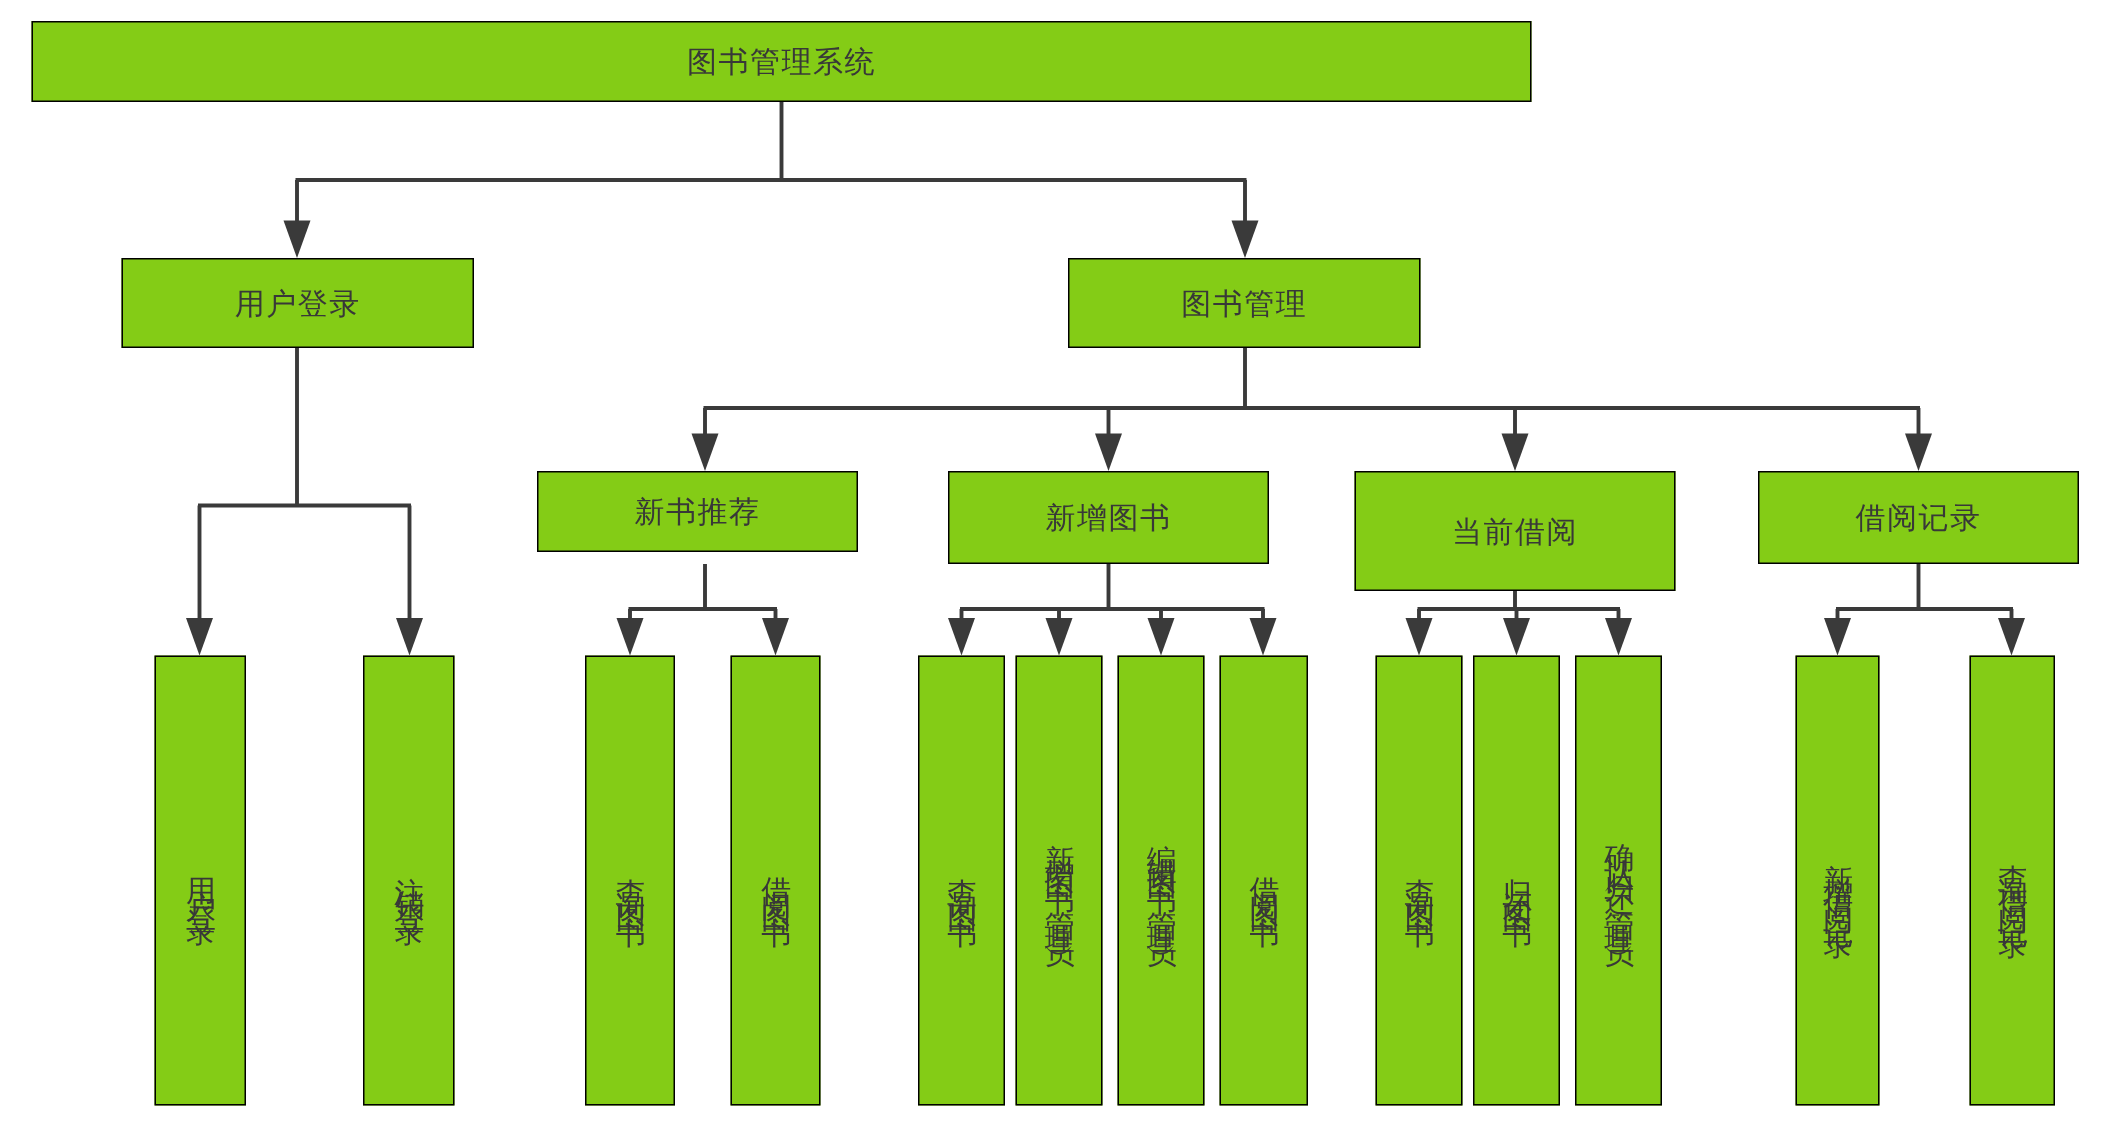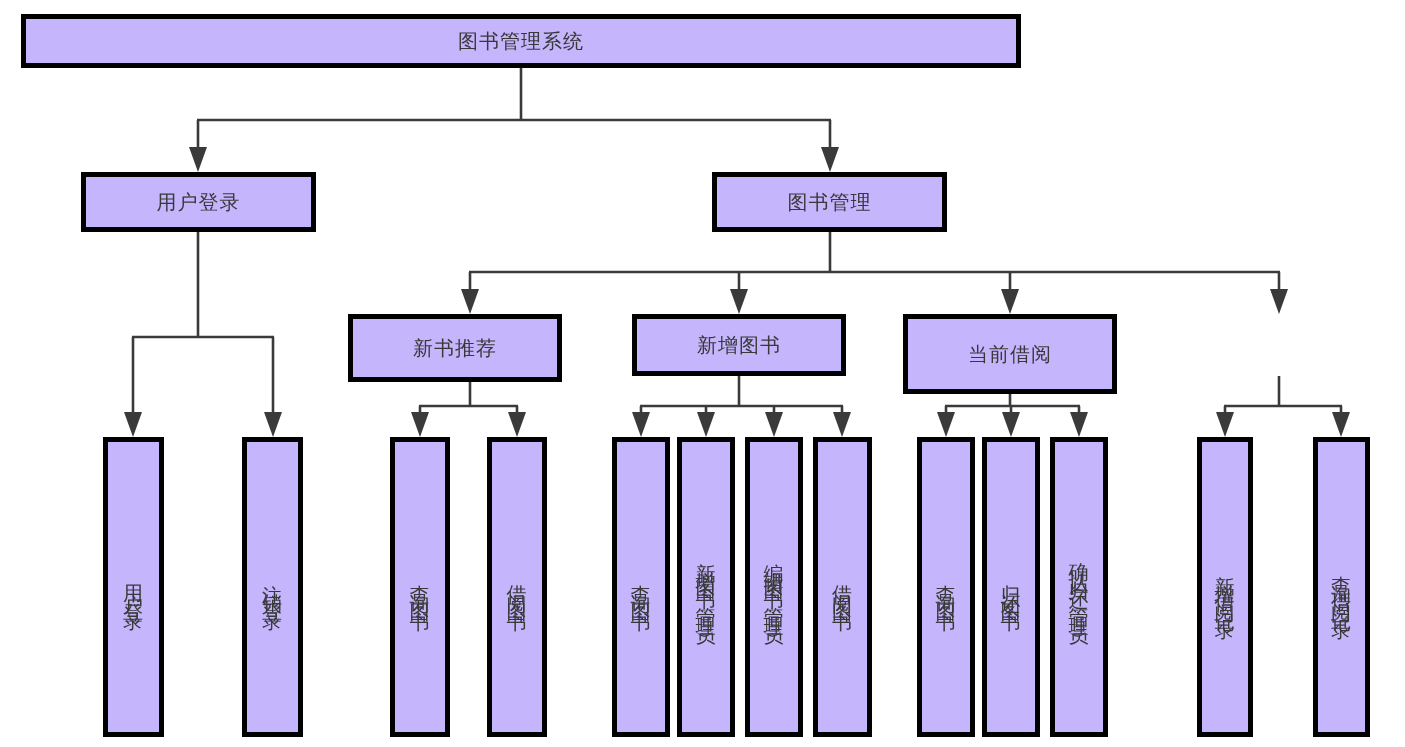--- a/index.html
+++ b/index.html
@@ -4,22 +4,22 @@
 <style>
   * { margin:0; padding:0; box-sizing:border-box; }
   html,body { background:#ffffff; }
   body { font-family:"Liberation Sans", sans-serif; }
   .canvas{
     position:relative; width:1405px; height:747px;
     background:#ffffff; overflow:hidden; color:#333333;
   }
   .connectors{ position:absolute; left:0; top:0; }
   .node{
-    position:absolute; background:#c4b5fd;
-    border:5px solid #000000;
+    position:absolute; background:#84cc16;
+    border:1px solid #000000;
     display:flex; align-items:center; justify-content:center;
   }
   .hbox .label{
     font-size:20px; letter-spacing:1px; color:#383838; white-space:nowrap;
   }
   .vbox .label{
     writing-mode:vertical-rl; text-orientation:mixed;
     font-size:20px; letter-spacing:9px; color:#383838; line-height:1.1;
   }
   .watermark{
@@ -106,28 +106,31 @@
     <span class="label">图书管理系统</span>
   </div>
 
   <div class="node hbox" style="left:81px;top:172px;width:235px;height:60px">
     <span class="label">用户登录</span>
   </div>
   <div class="node hbox" style="left:712px;top:172px;width:235px;height:60px">
     <span class="label">图书管理</span>
   </div>
 
-  <div class="node hbox" style="left:348px;top:314px;width:214px;height:68px">
+  <div class="node hbox" style="left:358px;top:314px;width:214px;height:54px">
     <span class="label">新书推荐</span>
   </div>
   <div class="node hbox" style="left:632px;top:314px;width:214px;height:62px">
     <span class="label">新增图书</span>
   </div>
   <div class="node hbox" style="left:903px;top:314px;width:214px;height:80px">
     <span class="label">当前借阅</span>
+  </div>
+  <div class="node hbox" style="left:1172px;top:314px;width:214px;height:62px">
+    <span class="label">借阅记录</span>
   </div>
 
   <div class="node vbox" style="left:103px;top:437px;width:61px;height:300px">
     <span class="label">用户登录</span>
   </div>
   <div class="node vbox" style="left:242px;top:437px;width:61px;height:300px">
     <span class="label">注销登录</span>
   </div>
 
   <div class="node vbox" style="left:390px;top:437px;width:60px;height:300px">

